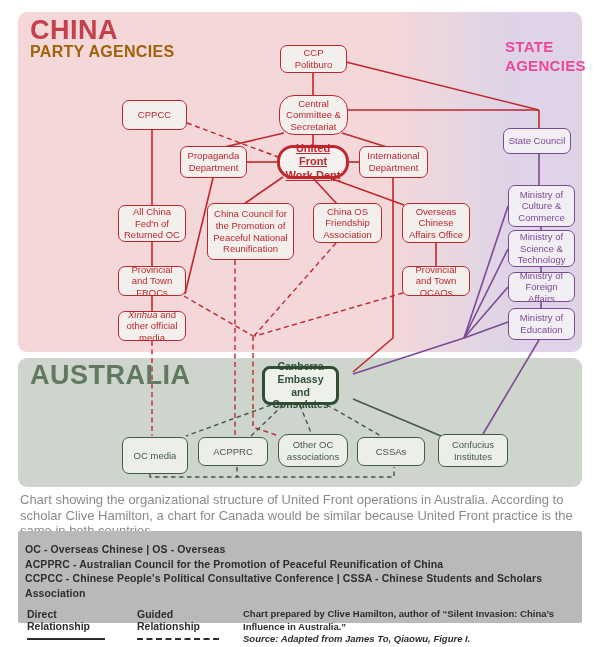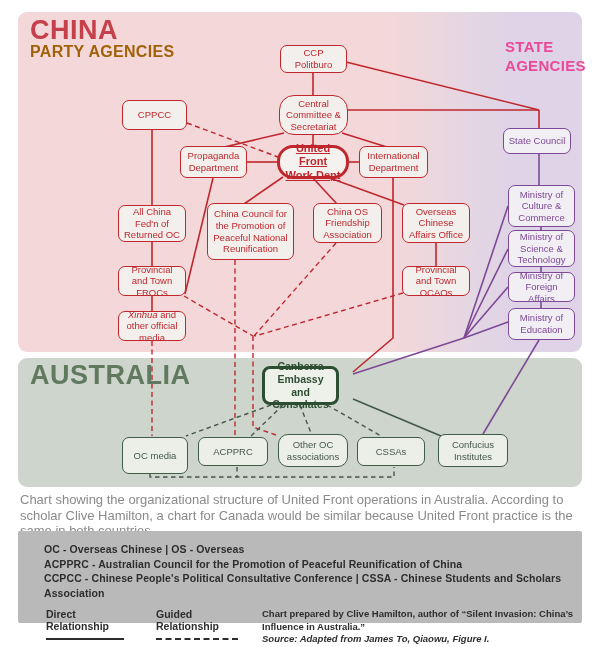--- a/index.html
+++ b/index.html
@@ -46,21 +46,21 @@
 
   
   .caption {
     position:absolute; left:20px; top:492px; width:566px;
     font-size:13px; line-height:15.5px; color:#8a8a8a;
   }
 
   
   .legend {
     position:absolute; left:18px; top:531px; width:564px; height:92px;
-    background:#b9b9b9; border-radius:2px; color:#2d2d2d; padding:11px 12px 0 26px;
+    background:#b9b9b9; border-radius:2px; color:#2d2d2d; padding:11px 12px 0 7px;
   }
   .legend .abbr { font-size:10.5px; font-weight:700; line-height:14.5px; letter-spacing:.1px; }
   .legend-row { position:relative; margin-top:8px; height:34px; }
   .key { position:absolute; top:0; font-size:10.5px; font-weight:700; }
   .key .line { margin-top:6px; height:0; }
   .key-direct { left:2px; width:82px; }
   .key-direct .line { border-top:2.5px solid #2d2d2d; width:78px; }
   .key-guided { left:112px; width:90px; }
   .key-guided .line { border-top:2.5px dashed #2d2d2d; width:82px; }
   .credit { position:absolute; left:218px; top:0; width:340px; font-size:9.5px; font-weight:700; line-height:12.5px; }

